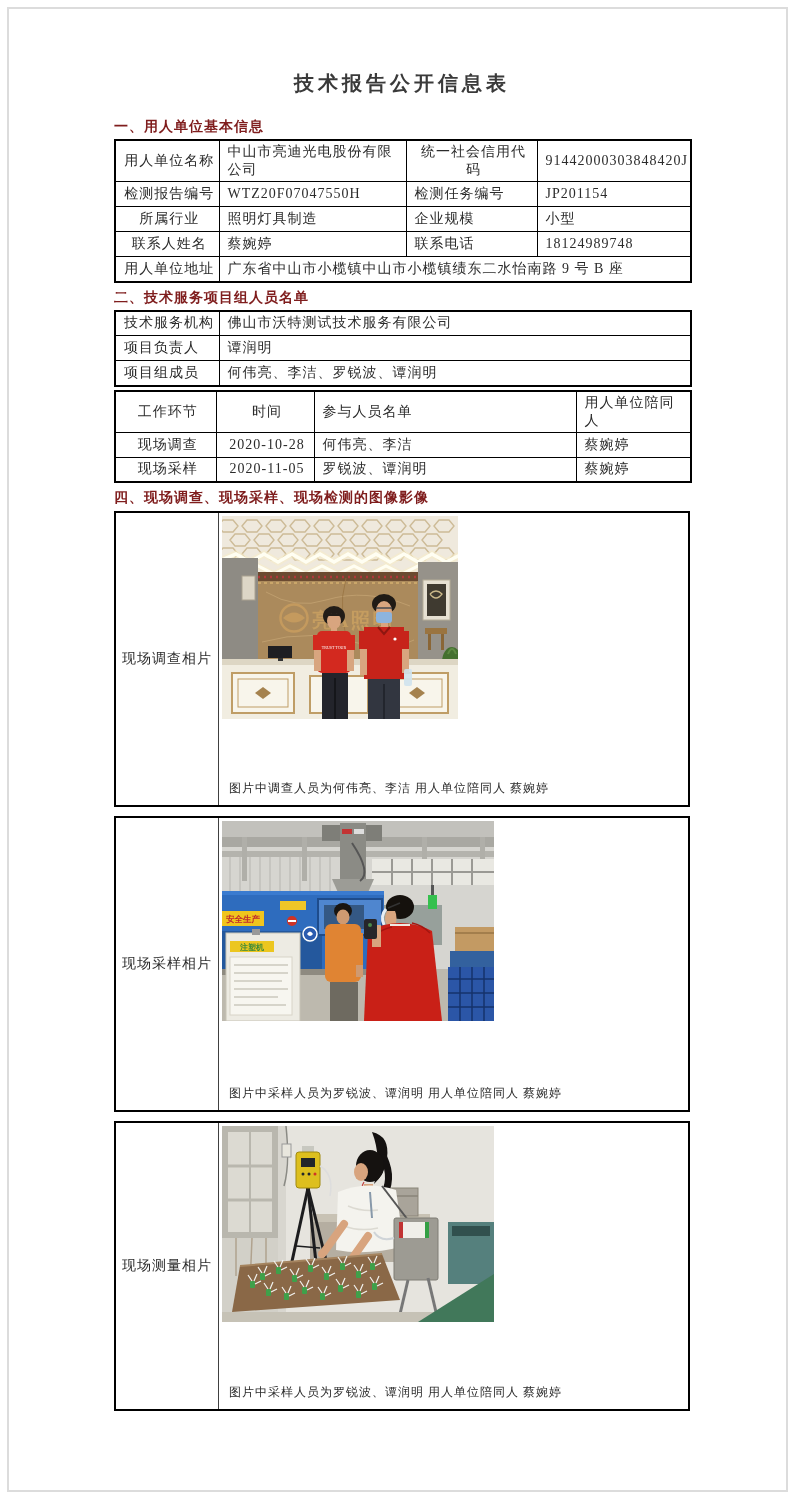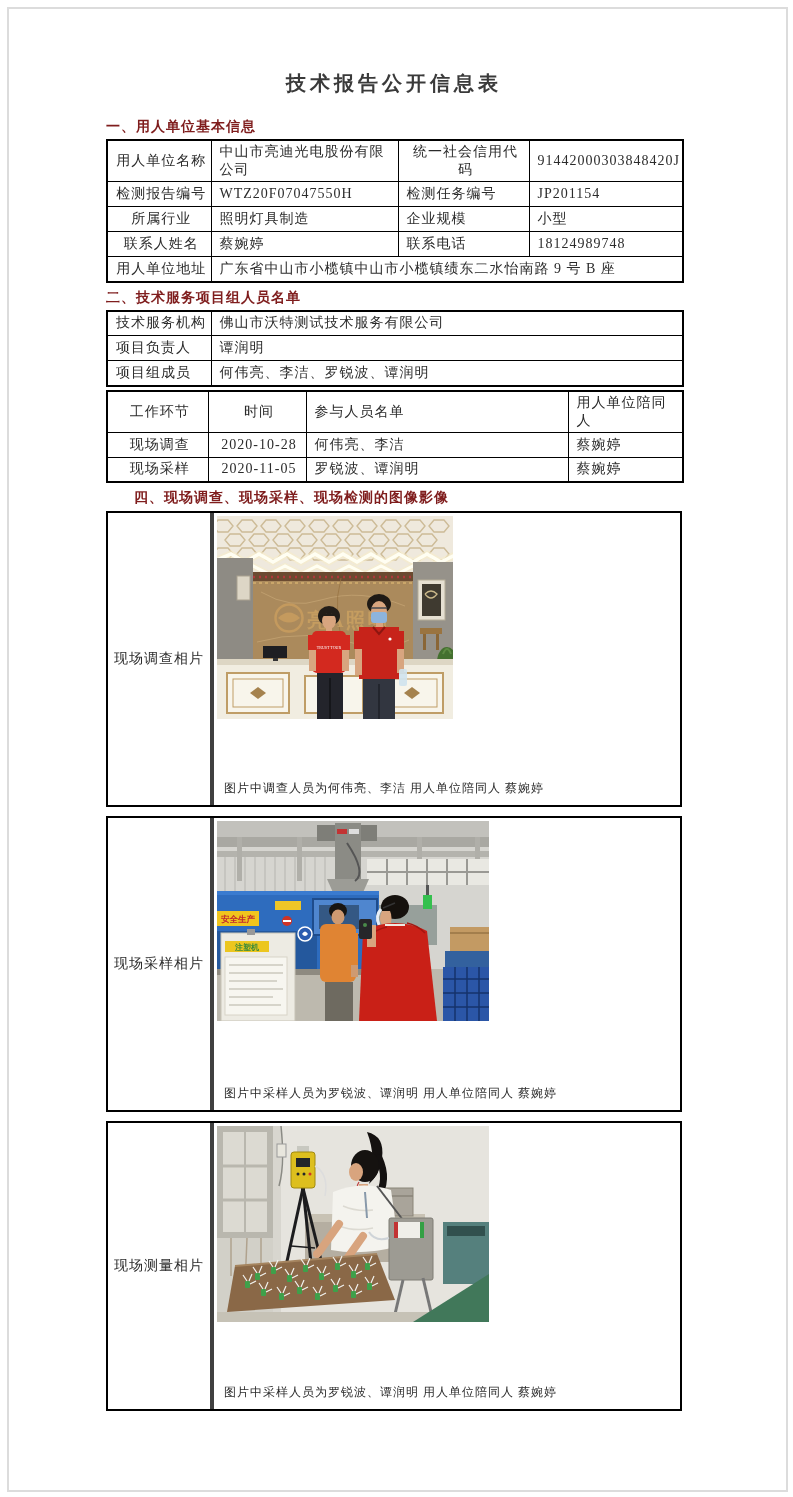--- a/index.html
+++ b/index.html
@@ -1,36 +1,36 @@
 <!DOCTYPE html>
 <html><head>
 <meta charset="utf-8">
 <style>
   html,body{margin:0;padding:0;background:#ffffff;}
   body{width:793px;height:1497px;position:relative;overflow:hidden;
        font-family:"Liberation Serif","DejaVu Serif",serif;color:#2b2b2b;}
   .page-frame{position:absolute;left:7px;top:7px;width:777px;height:1481px;
        border:2px solid #dcdcdc;pointer-events:none;}
-  .content{position:absolute;left:106px;top:0;width:576px;}
+  .content{position:absolute;left:114px;top:0;width:576px;}
   .doc-title{margin:70px 0 0 0;text-align:center;font-size:20px;font-weight:600;
        color:#3a3a3a;letter-spacing:4px;line-height:27px;}
   .sec-heading{font-size:14px;line-height:18px;letter-spacing:1px;color:#7f1d1d;font-weight:bold;}
-  .h1x{margin-top:21px;} .h2x{margin-top:6px;} .h3x{margin-top:6px;} .h4x{margin-top:6px;margin-left:28px;}
+  .h1x{margin-top:21px;} .h2x{margin-top:6px;} .h3x{margin-top:6px;} .h4x{margin-top:6px;}
   table.grid{border-collapse:collapse;table-layout:fixed;width:576px;margin-top:3px;
        border:2px solid #000000;}
   table.grid td{border:1px solid #000;font-size:14px;letter-spacing:1px;
        padding:2px 4px 2px 8px;vertical-align:middle;overflow:hidden;}
   td.lab{text-align:center;padding:2px 2px;}
   td.labL{text-align:left;padding-left:8px;}
   td.num{font-size:15.5px;font-weight:normal;letter-spacing:0;}
   td.numC{text-align:center;padding:2px 2px;}
   tr.r36{height:36px;} tr.r25{height:25px;}
   .photo-table{display:flex;width:572px;border:2px solid #000;margin-top:9px;}
   .pt1{margin-top:4px;height:292px;} .pt2{height:292px;} .pt3{height:286px;}
-  .photo-label{width:102px;border-right:4px solid #404040;display:flex;
+  .photo-label{width:102px;border-right:1px solid #404040;display:flex;
        align-items:center;justify-content:center;font-size:14px;letter-spacing:1px;}
   .photo-cell{flex:1;position:relative;padding:3px 0 0 3px;}
   .photo-cell svg{display:block;}
   .photo-caption{position:absolute;left:10px;bottom:8px;font-size:12px;letter-spacing:1px;}
 </style>
 </head>
 <body>
 
 <div class="page-frame"></div>
 

